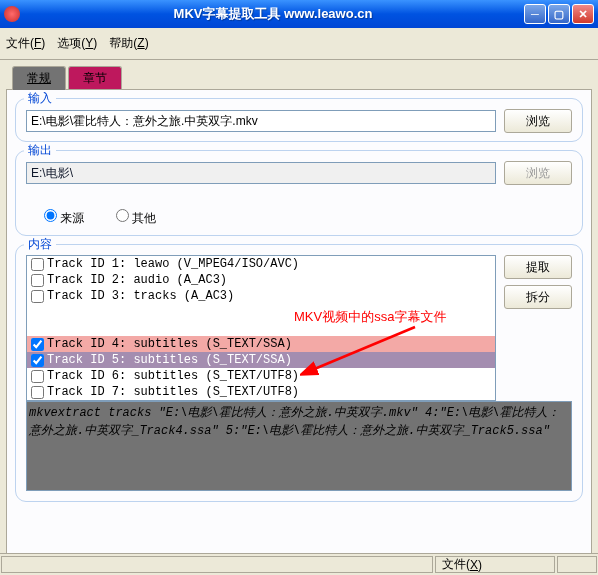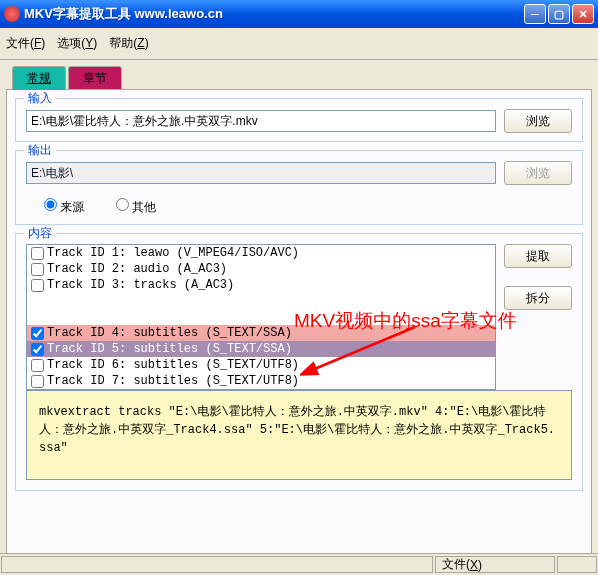--- a/index.html
+++ b/index.html
@@ -1,52 +1,52 @@
 <!DOCTYPE html>
 <html><head>
 <meta charset="utf-8">
 <style>
 * { box-sizing: border-box; margin: 0; padding: 0; }
 body { font-family: "Microsoft YaHei", SimSun, sans-serif; font-size: 12px; background: #ece9d8; width: 598px; height: 575px; overflow: hidden; }
-.titlebar { height: 28px; background: linear-gradient(to bottom, #3a93ff 0%, #0053e1 50%, #0046d5 100%); display: flex; align-items: center; padding: 0 4px; color: white; }
+.titlebar { height: 28px; background: linear-gradient(to bottom, #3a93ff 0%, #0053e1 50%, #0046d5 100%); display: flex; align-items: center; padding: 0 4px; color: white; text-align: center; }
 .titlebar-icon { width: 16px; height: 16px; background: radial-gradient(circle, #ff6b6b, #c92a2a); border-radius: 50%; margin-right: 4px; }
 .titlebar-text { flex: 1; font-size: 13px; font-weight: bold; text-shadow: 1px 1px 1px rgba(0,0,0,0.3); }
 .win-btn { width: 22px; height: 20px; margin-left: 2px; border: 1px solid #fff; border-radius: 3px; display: flex; align-items: center; justify-content: center; font-weight: bold; font-size: 11px; color: white; }
 .win-min, .win-max { background: linear-gradient(to bottom, #7ba7e8, #3567c9); }
 .win-close { background: linear-gradient(to bottom, #f08989, #d13a2c); }
 .menubar { height: 32px; background: #ece9d8; display: flex; align-items: center; padding: 0 6px; border-bottom: 1px solid #aca899; }
 .menu-item { margin-right: 12px; cursor: default; }
 .menu-item u { text-decoration: underline; }
 .tabs { display: flex; margin: 6px 0 0 12px; }
 .tab { padding: 3px 14px; background: #be185d; border: 1px solid #aca899; border-bottom: none; margin-right: 2px; border-radius: 3px 3px 0 0; }
-.tab.active { background: #14b8a6; position: relative; z-index: 2; text-decoration: underline; }
+.tab.active { background: #737373; position: relative; z-index: 2; text-decoration: underline; }
 .tab-content { margin: 0 6px 0 6px; border: 1px solid #aca899; background: #fcfcfe; padding: 8px; position: relative; top: -1px; }
-.group { border: 1px solid #bdd3ef; border-radius: 0; margin-bottom: 8px; padding: 10px 10px 8px 10px; position: relative; }
+.group { border: 1px solid #bdd3ef; border-radius: 11px; margin-bottom: 8px; padding: 10px 10px 8px 10px; position: relative; }
 .group-label { position: absolute; top: -9px; left: 8px; background: #fcfcfe; padding: 0 4px; color: #0046d5; }
 .row { display: flex; align-items: center; gap: 8px; }
 .text-input { flex: 1; height: 22px; border: 1px solid #7f9db9; padding: 8px 4px; font-family: inherit; font-size: 12px; }
 .text-input[disabled] { background: #f0f0f0; color: #0f172a; }
 .btn { width: 68px; height: 24px; background: linear-gradient(to bottom, #fff, #ece9d8); border: 1px solid #aca899; border-radius: 3px; cursor: pointer; font-family: inherit; font-size: 12px; }
 .btn[disabled] { color: #999; }
-.radio-row { margin-top: 13px; padding-left: 18px; }
+.radio-row { margin-top: 24px; padding-left: 18px; }
 .radio-row label { margin-right: 28px; }
 .track-list { border: 1px solid #7f9db9; background: #fff; font-family: "Courier New", monospace; font-size: 12px; flex: 1; }
 .track-list > div { padding: 1px 4px; display: flex; align-items: center; white-space: pre; }
 .track-list input[type=checkbox] { margin-right: 3px; }
 .sel1 { background: #f3a9a6; margin-top: 32px; }
 .sel2 { background: #a48db0; color: white; }
 .content-top { display: flex; gap: 8px; align-items: flex-start; }
-.side-btns { display: flex; flex-direction: column; gap: 18px; }
+.side-btns { display: flex; flex-direction: column; gap: 6px; }
 .inner-tabs { display: flex; margin-top: 10px; }
 .inner-tab { padding: 3px 10px; background: #f5f5f0; border: 1px solid #aca899; border-bottom: none; margin-right: 2px; border-radius: 3px 3px 0 0; }
 .inner-tab.active { background: #fff; }
-.cmd-box { border: 1px solid #7f9db9; background: #fef9c3; height: 90px; padding: 12px; font-family: "Courier New", monospace; font-size: 12px; line-height: 1.5; overflow: hidden; word-break: break-all; }
+.cmd-box { border: 1px solid #7f9db9; background: #737373; height: 90px; padding: 2px; font-family: "Courier New", monospace; font-size: 12px; line-height: 1.5; overflow: hidden; word-break: break-all; font-style: italic; }
 .statusbar { position: absolute; bottom: 0; left: 0; right: 0; height: 22px; background: #ece9d8; border-top: 1px solid #aca899; display: flex; align-items: stretch; }
 .status-cell { border: 1px solid #aca899; margin: 2px 1px; padding: 1px 6px; display: flex; align-items: center; }
-.annotation { position: absolute; color: #ff0000; font-size: 19px; pointer-events: none; }
+.annotation { position: absolute; color: #ff0000; font-size: 13px; pointer-events: none; }
 .arrow { position: absolute; pointer-events: none; }
 </style>
 </head>
 <body>
 
 <div class="titlebar">
   <div class="titlebar-icon"></div>
   <div class="titlebar-text">MKV字幕提取工具   www.leawo.cn</div>
   <div class="win-btn win-min">─</div>
   <div class="win-btn win-max">▢</div>

